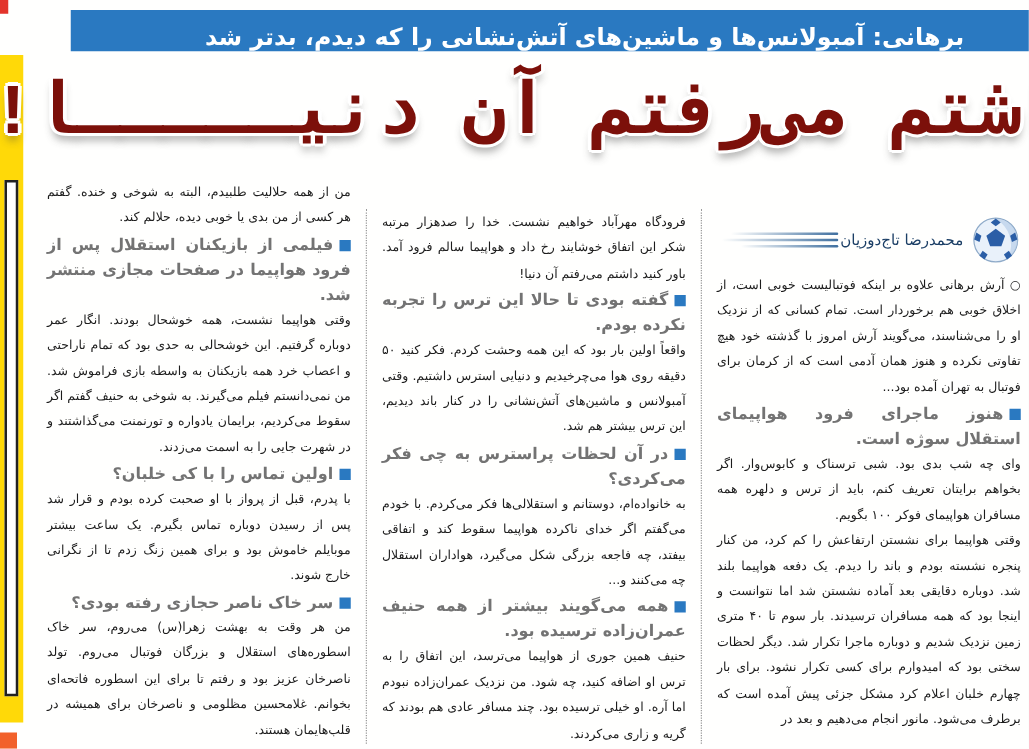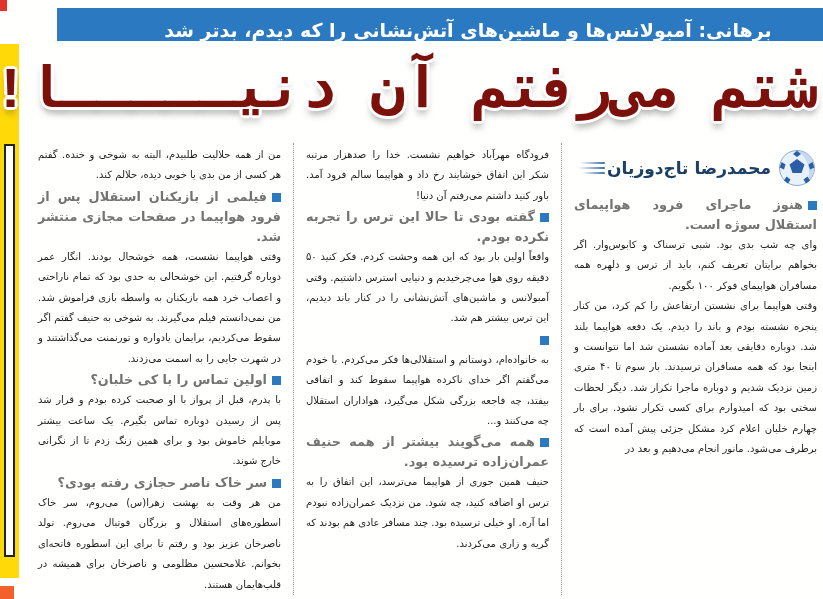--- a/index.html
+++ b/index.html
@@ -38,40 +38,40 @@
       0 6px 7px rgba(60,60,60,.45);
     font-family: Liberation Mono, monospace;
   }
 
   
   .content {
     position:absolute; top:143px; right:6px; left:26px; bottom:4px;
     display:flex; direction:rtl;
   }
   .col { flex:1 1 0; padding:2px 0 0 12px; }
-  .col:not(:last-child) { border-left:1px dotted #9a9a9a; }
+  .col:not(:last-child) { border-left:1px dotted #9a9a9a;margin-top:24px; }
   .col:not(:first-child) { padding-right:12px; }
 
   p.para {
     font-size:10px; line-height:20.4px; text-align:justify;
     color:#1c1c1c; margin:0;
   }
   h4.sec {
     font-size:12.8px; line-height:20px; font-weight:bold; color:#737373;
     text-align:justify; margin:1px 0 0 0;
   }
   .sq {
     display:inline-block; width:9px; height:9px; background:#2a79c1;
     margin-left:5px; vertical-align:-1px;
   }
 
   
   .byline { display:flex; direction:rtl; align-items:center; height:46px; margin-bottom:4px; }
   .ball { flex:0 0 auto; margin-left:4px; }
-  .byline-name { flex:0 0 auto; font-size:17px; font-weight:bold; color:#1c3f66; padding:0 2px; }
+  .byline-name { flex:0 0 auto; font-size:12px; font-weight:normal; color:#1c3f66; padding:0 2px; }
   .speedlines { flex:1 1 auto; display:flex; flex-direction:column; gap:3px; padding-left:4px; }
   .speedlines i { display:block; height:2px; border-radius:1px;
     background:linear-gradient(to left, #3f6f9f, rgba(255,255,255,0)); }
   .speedlines i:nth-child(1){ width:92%; }
   .speedlines i:nth-child(2){ width:100%; }
   .speedlines i:nth-child(3){ width:84%; }
 </style>
 </head>
 <body>
 
@@ -104,30 +104,31 @@
           <polygon points="13.5,31.5 9.5,28.5 7,32.5 11,35.5" fill="#2b5ea6"></polygon>
         </svg>
         <span class="byline-name">محمدرضا تاج‌دوزیان</span>
         <span class="speedlines">
             <i></i>
             <i></i>
             <i></i>
           </span>
       </div>
 
+      <p class="para">○ آرش برهانی علاوه بر اینکه فوتبالیست خوبی است، از اخلاق خوبی هم برخوردار است. تمام کسانی که از نزدیک او را می‌شناسند، می‌گویند آرش امروز با گذشته خود هیچ تفاوتی نکرده و هنوز همان آدمی است که از کرمان برای فوتبال به تهران آمده بود...</p>
       <h4 class="sec"><span class="sq"></span><span>هنوز ماجرای فرود هواپیمای استقلال سوژه است.</span></h4>
       <p class="para">وای چه شب بدی بود. شبی ترسناک و کابوس‌وار. اگر بخواهم برایتان تعریف کنم، باید از ترس و دلهره همه مسافران هواپیمای فوکر ۱۰۰ بگویم.</p>
       <p class="para">وقتی هواپیما برای نشستن ارتفاعش را کم کرد، من کنار پنجره نشسته بودم و باند را دیدم. یک دفعه هواپیما بلند شد. دوباره دقایقی بعد آماده نشستن شد اما نتوانست و اینجا بود که همه مسافران ترسیدند. بار سوم تا ۴۰ متری زمین نزدیک شدیم و دوباره ماجرا تکرار شد. دیگر لحظات سختی بود که امیدوارم برای کسی تکرار نشود. برای بار چهارم خلبان اعلام کرد مشکل جزئی پیش آمده است که برطرف می‌شود. مانور انجام می‌دهیم و بعد در</p>
     </div>
 
     <div class="col">
       <p class="para">فرودگاه مهرآباد خواهیم نشست. خدا را صدهزار مرتبه شکر این اتفاق خوشایند رخ داد و هواپیما سالم فرود آمد. باور کنید داشتم می‌رفتم آن دنیا!</p>
       <h4 class="sec"><span class="sq"></span><span>گفته بودی تا حالا این ترس را تجربه نکرده بودم.</span></h4>
       <p class="para">واقعاً اولین بار بود که این همه وحشت کردم. فکر کنید ۵۰ دقیقه روی هوا می‌چرخیدیم و دنیایی استرس داشتیم. وقتی آمبولانس و ماشین‌های آتش‌نشانی را در کنار باند دیدیم، این ترس بیشتر هم شد.</p>
-      <h4 class="sec"><span class="sq"></span></h4>
+      <h4 class="sec"><span class="sq"></span><span>در آن لحظات پراسترس به چی فکر می‌کردی؟</span></h4>
       <p class="para">به خانواده‌ام، دوستانم و استقلالی‌ها فکر می‌کردم. با خودم می‌گفتم اگر خدای ناکرده هواپیما سقوط کند و اتفاقی بیفتد، چه فاجعه بزرگی شکل می‌گیرد، هواداران استقلال چه می‌کنند و...</p>
       <h4 class="sec"><span class="sq"></span><span>همه می‌گویند بیشتر از همه حنیف عمران‌زاده ترسیده بود.</span></h4>
       <p class="para">حنیف همین جوری از هواپیما می‌ترسد، این اتفاق را به ترس او اضافه کنید، چه شود. من نزدیک عمران‌زاده نبودم اما آره. او خیلی ترسیده بود. چند مسافر عادی هم بودند که گریه و زاری می‌کردند.</p>
 
     </div>
 
     <div class="col">
       <p class="para">من از همه حلالیت طلبیدم، البته به شوخی و خنده. گفتم هر کسی از من بدی یا خوبی دیده، حلالم کند.</p>
       <h4 class="sec"><span class="sq"></span><span>فیلمی از بازیکنان استقلال پس از فرود هواپیما در صفحات مجازی منتشر شد.</span></h4>
       <p class="para">وقتی هواپیما نشست، همه خوشحال بودند. انگار عمر دوباره گرفتیم. این خوشحالی به حدی بود که تمام ناراحتی و اعصاب خرد همه بازیکنان به واسطه بازی فراموش شد. من نمی‌دانستم فیلم می‌گیرند. به شوخی به حنیف گفتم اگر سقوط می‌کردیم، برایمان یادواره و تورنمنت می‌گذاشتند و در شهرت جایی را به اسمت می‌زدند.</p>

